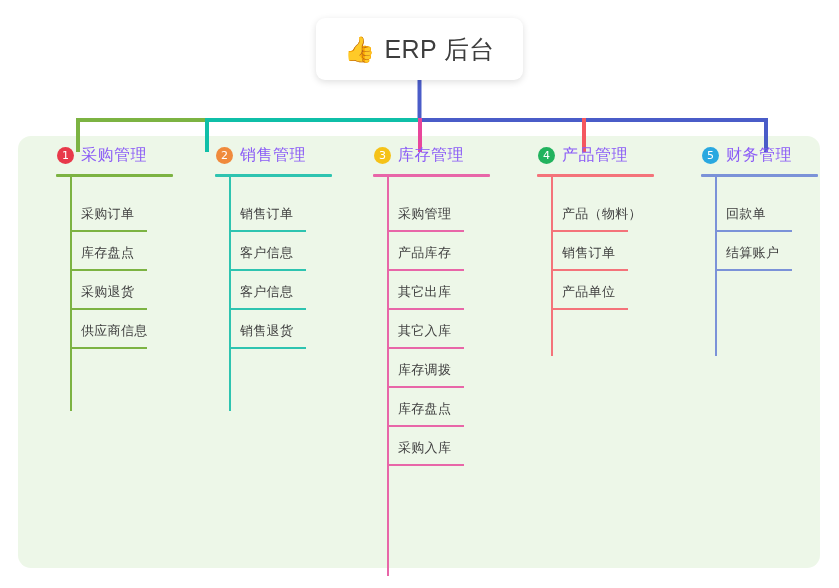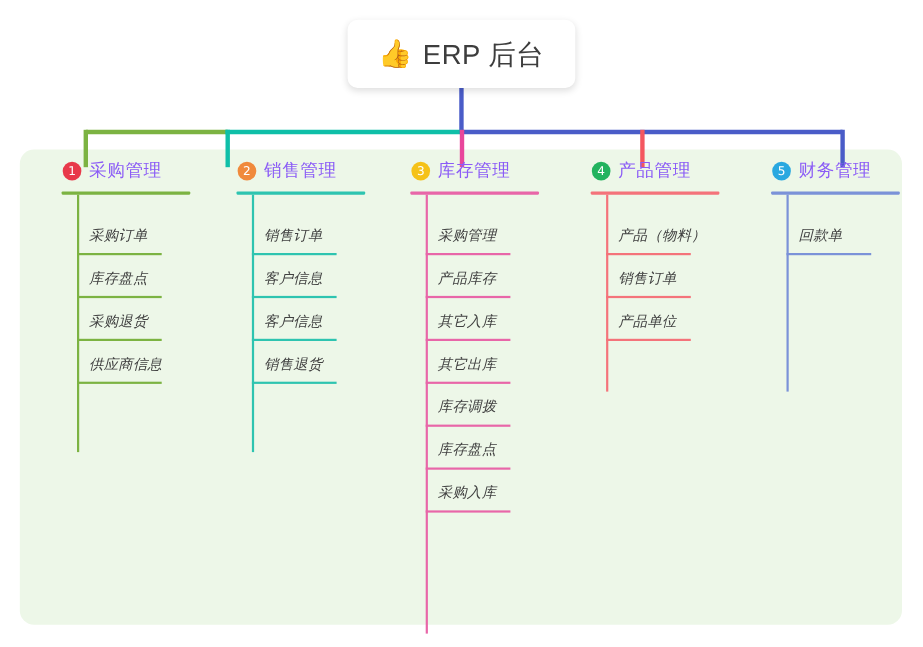--- a/index.html
+++ b/index.html
@@ -123,21 +123,20 @@
   }
   .leaves {
     position: absolute;
     left: 0;
     top: 41px;
     width: 160px;
   }
   .leaf {
     position: relative;
     height: 39px;
-    font-style: italic;
   }
   .leaf-label {
     position: absolute;
     left: 52px;
     top: 28px;
     font-size: 13px;
     color: #404040;
     white-space: nowrap;
     letter-spacing: 0.3px;
   }
@@ -234,25 +233,25 @@
       <div class="leaves">
         <div class="leaf">
           <span class="leaf-label">采购管理</span>
           <div class="leaf-underline" style="background: rgb(232, 102, 168);"></div>
         </div>
         <div class="leaf">
           <span class="leaf-label">产品库存</span>
           <div class="leaf-underline" style="background: rgb(232, 102, 168);"></div>
         </div>
         <div class="leaf">
+          <span class="leaf-label">其它出库</span>
+          <div class="leaf-underline" style="background: rgb(232, 102, 168);"></div>
+        </div>
+        <div class="leaf">
           <span class="leaf-label">其它入库</span>
-          <div class="leaf-underline" style="background: rgb(232, 102, 168);"></div>
-        </div>
-        <div class="leaf">
-          <span class="leaf-label">其它出库</span>
           <div class="leaf-underline" style="background: rgb(232, 102, 168);"></div>
         </div>
         <div class="leaf">
           <span class="leaf-label">库存调拨</span>
           <div class="leaf-underline" style="background: rgb(232, 102, 168);"></div>
         </div>
         <div class="leaf">
           <span class="leaf-label">库存盘点</span>
           <div class="leaf-underline" style="background: rgb(232, 102, 168);"></div>
         </div>
@@ -289,15 +288,19 @@
         <span class="badge" style="background: rgb(41, 168, 224);">5</span>
         <span class="col-title">财务管理</span>
       </div>
       <div class="col-underline" style="background: rgb(123, 146, 216);"></div>
       <div class="col-spine" style="background: rgb(123, 146, 216); height: 179px;"></div>
       <div class="leaves">
         <div class="leaf">
           <span class="leaf-label">回款单</span>
           <div class="leaf-underline" style="background: rgb(123, 146, 216);"></div>
         </div>
+        <div class="leaf">
+          <span class="leaf-label">结算账户</span>
+          <div class="leaf-underline" style="background: rgb(123, 146, 216);"></div>
+        </div>
       </div>
     </div>
   </div>
 
 </body></html>

